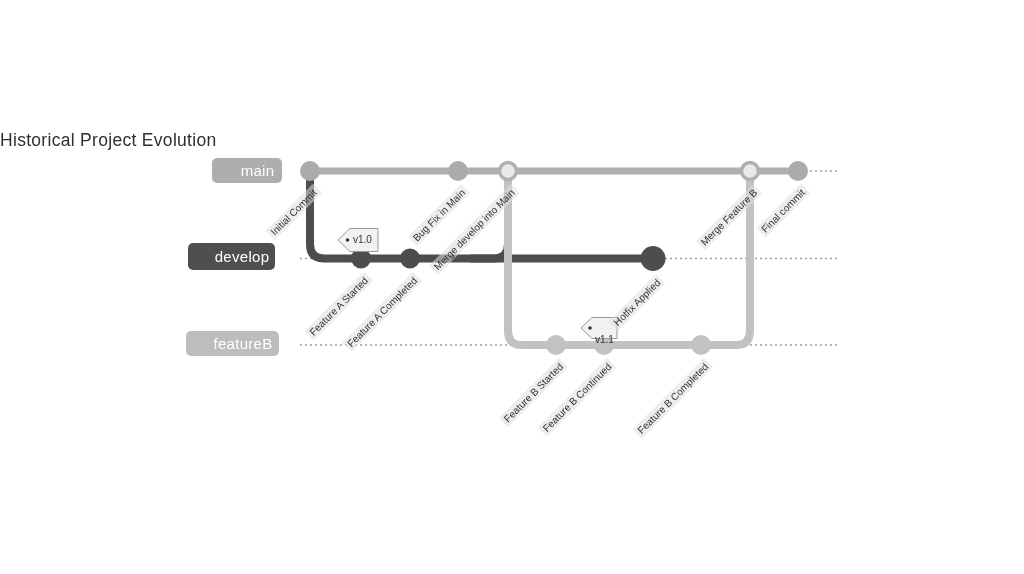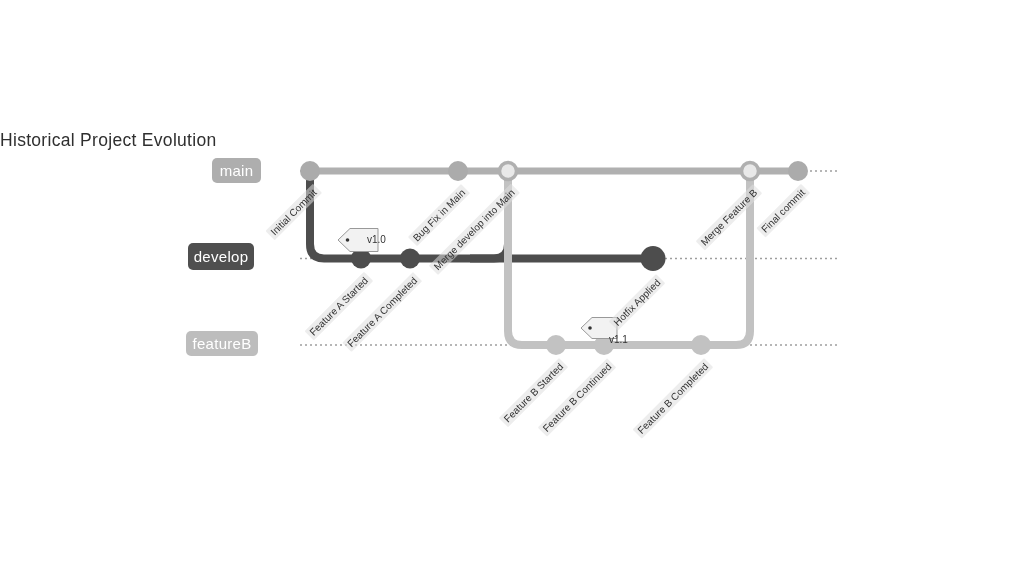--- a/index.html
+++ b/index.html
@@ -7,32 +7,32 @@
     position:relative;width:1024px;height:574px;overflow:hidden;background:#ffffff;
     font-family:"Liberation Sans", sans-serif;
   }
   .title{
     position:absolute;left:0;right:0;top:130px;text-align:left;
     font-size:17.5px;color:#2f2f2f;letter-spacing:.3px;font-weight:500;
   }
   svg.graph{position:absolute;left:0;top:0;}
   .branch-label{
     position:absolute;color:#ffffff;border-radius:5px;text-align:center;
-    font-size:15px;letter-spacing:.3px;
+    font-size:15px;letter-spacing:.3px;padding-left:21px;
   }
   .branch-label.main{left:212px;top:158px;width:49px;height:25px;line-height:25px;background:#aeaeae;}
   .branch-label.develop{left:188px;top:243px;width:66px;height:27px;line-height:27px;background:#4f4f4f;}
   .branch-label.featureB{left:186px;top:331px;width:72px;height:25px;line-height:25px;background:#bdbdbd;}
   .clabel{
     position:absolute;font-size:10px;color:#333333;white-space:nowrap;
     transform-origin:100% 0;transform:rotate(-45deg);
     background:rgba(222,222,222,0.55);padding:0 3px;border-radius:1px;line-height:13px;
   }
   .tag-text{
-    position:absolute;font-size:10px;color:#333333;white-space:nowrap;line-height:12px;margin-left:14px;
+    position:absolute;font-size:10px;color:#333333;white-space:nowrap;line-height:12px;
   }
 </style>
 </head>
 <body>
 
 <div class="stage">
 
   <div class="title">Historical Project Evolution</div>
 
   <svg class="graph" width="1024" height="574" viewBox="0 0 1024 574">

